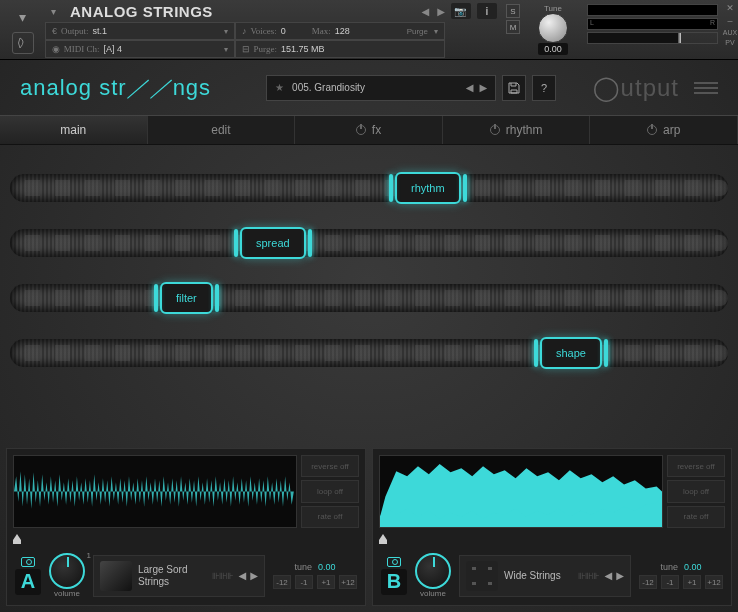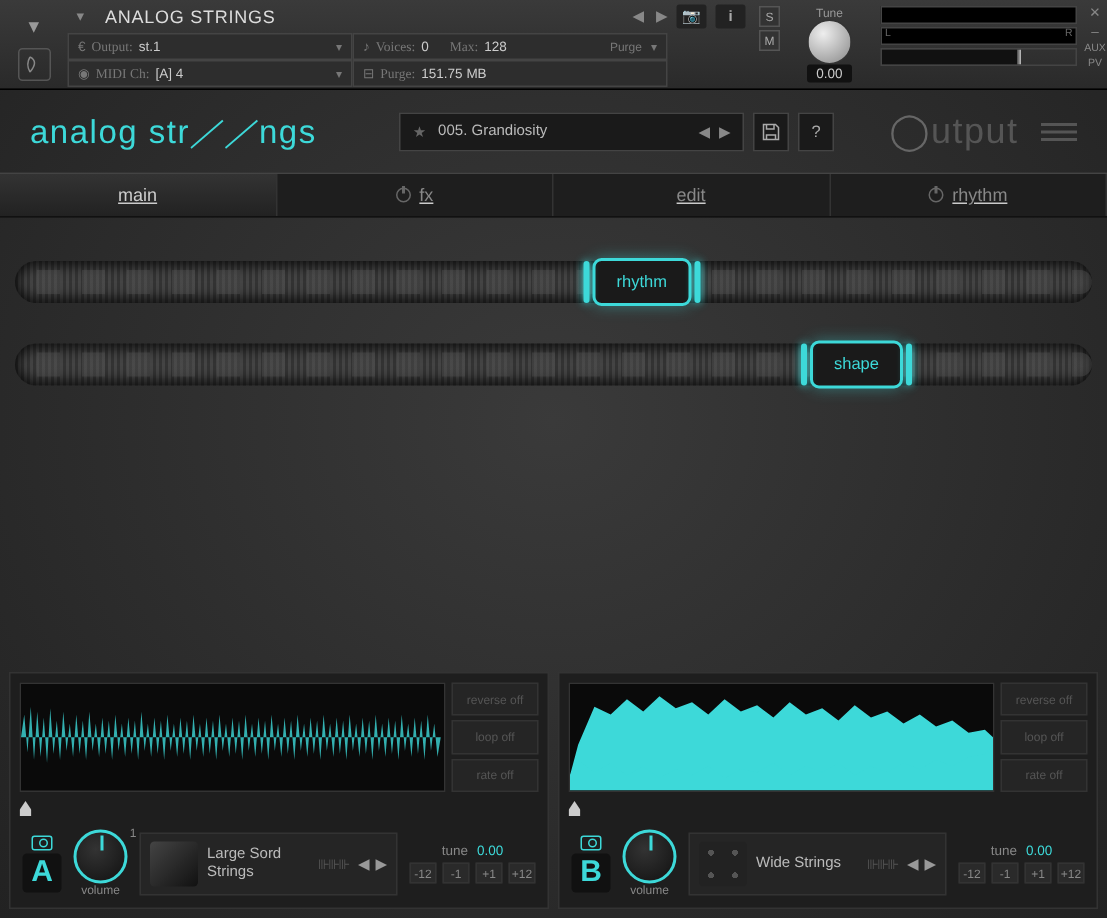--- a/index.html
+++ b/index.html
@@ -5,21 +5,21 @@
 * { margin: 0; padding: 0; box-sizing: border-box; font-family: Arial, sans-serif; user-select: none; }
 body { background: #1a1a1a; width: 738px; height: 612px; overflow: hidden; color: #ccc; }
 
 
 .kontakt-header { background: linear-gradient(#3a3a3a, #2a2a2a); height: 60px; display: flex; border-bottom: 1px solid #000; }
 .kh-left { width: 45px; display: flex; flex-direction: column; align-items: center; justify-content: center; gap: 4px; }
 .kh-icon { width: 22px; height: 22px; display: flex; align-items: center; justify-content: center; font-size: 14px; color: #999; }
 .kh-logo { width: 22px; height: 22px; border: 1px solid #555; border-radius: 3px; display: flex; align-items: center; justify-content: center; color: #888; }
 .kh-main { flex: 1; display: flex; flex-direction: column; }
 .kh-row1 { display: flex; align-items: center; height: 22px; gap: 6px; padding: 0 6px; }
-.kh-title { flex: 1; font-size: 12px; font-weight: normal; color: #ddd; letter-spacing: .5px; padding-left: 8px; }
+.kh-title { flex: 1; font-size: 15px; font-weight: bold; color: #ddd; letter-spacing: .5px; padding-left: 8px; }
 .kh-arrows { color: #888; font-size: 10px; display: flex; gap: 8px; }
 .kh-iconbtn { width: 20px; height: 16px; background: #222; border-radius: 2px; display: flex; align-items: center; justify-content: center; font-size: 10px; color: #aaa; }
 .kh-row2, .kh-row3 { display: flex; height: 18px; font-size: 9px; color: #999; }
 .kh-cell { border: 1px solid #444; padding: 2px 6px; display: flex; align-items: center; gap: 4px; background: #2d2d2d; }
 .kh-cell.w1 { width: 190px; }
 .kh-cell.w2 { width: 210px; }
 .kh-label { color: #777; font-family: Liberation Serif, serif; }
 .kh-val { color: #ccc; }
 .kh-dd { margin-left: auto; color: #777; font-size: 8px; }
 .kh-right { width: 235px; display: flex; }
@@ -43,21 +43,21 @@
 .preset-box { margin-left: 55px; width: 230px; height: 26px; background: #1a1a1a; border: 1px solid #444; display: flex; align-items: center; padding: 0 8px; font-size: 10px; color: #bbb; gap: 8px; }
 .preset-star { color: #666; }
 .preset-arrows { margin-left: auto; display: flex; gap: 6px; color: #888; font-size: 10px; }
 .save-btn, .help-btn { width: 24px; height: 26px; background: #1a1a1a; border: 1px solid #444; margin-left: 6px; display: flex; align-items: center; justify-content: center; font-size: 11px; color: #aaa; }
 .output-logo { margin-left: auto; font-size: 24px; color: #555; letter-spacing: 1px; }
 .output-logo .dot { color: #666; }
 .menu-icon { margin-left: 15px; width: 24px; height: 20px; display: flex; flex-direction: column; justify-content: center; gap: 3px; }
 .menu-icon span { height: 2px; background: #555; }
 
 
-.tabs { height: 30px; display: flex; background: #1e1e1e; border-top: 1px solid #444; border-bottom: 1px solid #111; text-decoration: underline; }
+.tabs { height: 30px; display: flex; background: #1e1e1e; border-top: 1px solid #444; border-bottom: 1px solid #111; }
 .tab { flex: 1; display: flex; align-items: center; justify-content: center; font-size: 12px; color: #888; gap: 6px; border-right: 1px solid #333; }
 .tab.active { background: linear-gradient(#333, #222); color: #ccc; }
 .tab-power { width: 10px; height: 10px; border: 1.5px solid #666; border-radius: 50%; position: relative; }
 .tab-power::after { content: ''; position: absolute; top: -2px; left: 3px; width: 2px; height: 5px; background: #666; }
 
 
 .macros { padding: 15px 10px 10px; }
 .macro-row { height: 55px; display: flex; align-items: center; position: relative; }
 .cable { position: absolute; left: 0; right: 0; height: 28px; background: 
   repeating-linear-gradient(90deg, #333 0 2px, #444 2px 4px);
@@ -135,21 +135,21 @@
       <div class="kh-cell w1">
         <span style="color:#777">€</span>
         <span class="kh-label">Output:</span>
         <span class="kh-val">st.1</span>
         <span class="kh-dd">▾</span>
       </div>
       <div class="kh-cell w2">
         <span style="color:#777">♪</span>
         <span class="kh-label">Voices:</span>
         <span class="kh-val">0</span>
-        <span class="kh-label" style="margin-left:10px">Max:</span>
+        <span class="kh-label" style="margin-left:22px">Max:</span>
         <span class="kh-val">128</span>
         <span class="kh-dd">Purge</span>
         <span style="color:#777;font-size:8px;margin-left:2px">▾</span>
       </div>
     </div>
     <div class="kh-row3">
       <div class="kh-cell w1">
         <span style="color:#777">◉</span>
         <span class="kh-label">MIDI Ch:</span>
         <span class="kh-val">[A] 4</span>
@@ -217,37 +217,53 @@
         <span></span>
         <span></span>
       </div>
   </div>
 
   <div class="tabs">
     <div class="tab active">
         <span>main</span>
       </div>
     <div class="tab">
+        <span>edit</span>
+      </div>
+    <div class="tab">
         <span class="tab-power"></span>
         <span>fx</span>
-      </div>
-    <div class="tab">
-        <span>edit</span>
       </div>
     <div class="tab">
         <span class="tab-power"></span>
         <span>rhythm</span>
+      </div>
+    <div class="tab">
+        <span class="tab-power"></span>
+        <span>arp</span>
       </div>
   </div>
 
   <div class="macros">
     <div class="macro-row">
         <div class="cable"></div>
       <div class="macro-handle" style="left:385px">
           <span>rhythm</span>
+        </div>
+    </div>
+    <div class="macro-row">
+        <div class="cable"></div>
+      <div class="macro-handle" style="left:230px">
+          <span>spread</span>
+        </div>
+    </div>
+    <div class="macro-row">
+        <div class="cable"></div>
+      <div class="macro-handle" style="left:150px">
+          <span>filter</span>
         </div>
     </div>
     <div class="macro-row">
         <div class="cable"></div>
       <div class="macro-handle" style="left:530px">
           <span>shape</span>
         </div>
     </div>
   </div>
 

